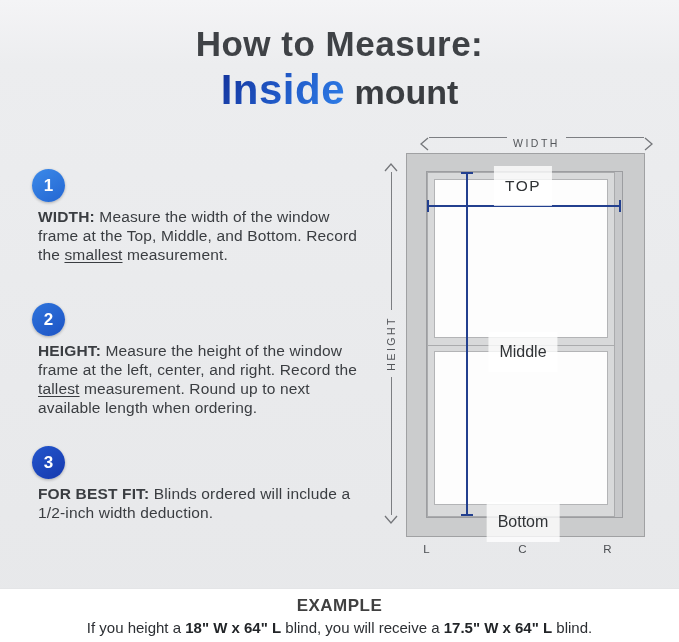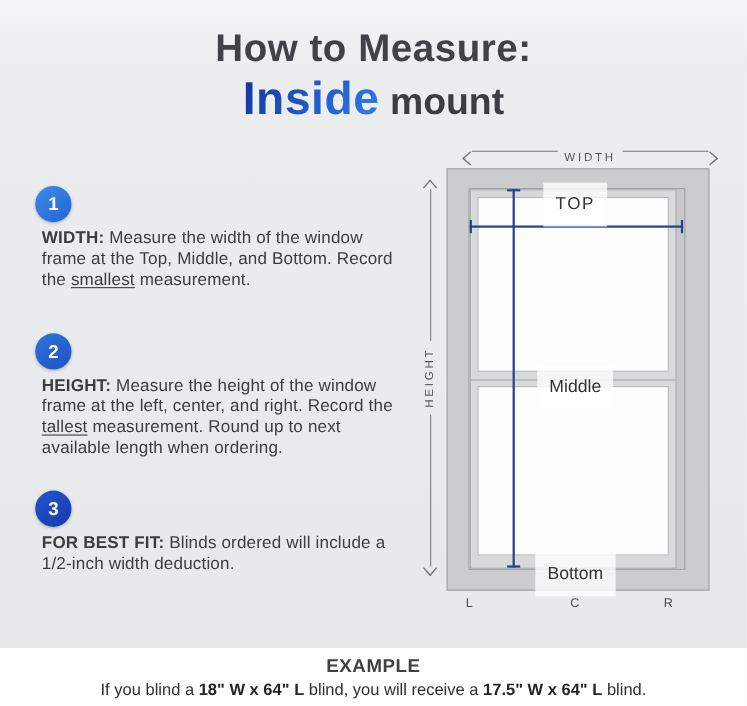--- a/index.html
+++ b/index.html
@@ -167,16 +167,16 @@
   <div class="pill pill-top">TOP</div>
   <div class="pill pill-middle">Middle</div>
   <div class="pill pill-bottom">Bottom</div>
 
   <span class="marker marker-l">L</span>
   <span class="marker marker-c">C</span>
   <span class="marker marker-r">R</span>
 
   <div class="footer">
     <div class="example-heading">EXAMPLE</div>
-    <div class="example-line"><span>If you blind a </span><b>18" W x 64" L</b><span> blind, you will receive a </span><b>17.5" W x 64" L</b><span> blind.</span></div>
+    <div class="example-line"><span>If you height a </span><b>18" W x 64" L</b><span> blind, you will receive a </span><b>17.5" W x 64" L</b><span> blind.</span></div>
   </div>
 
 </div>
 
 </body></html>

